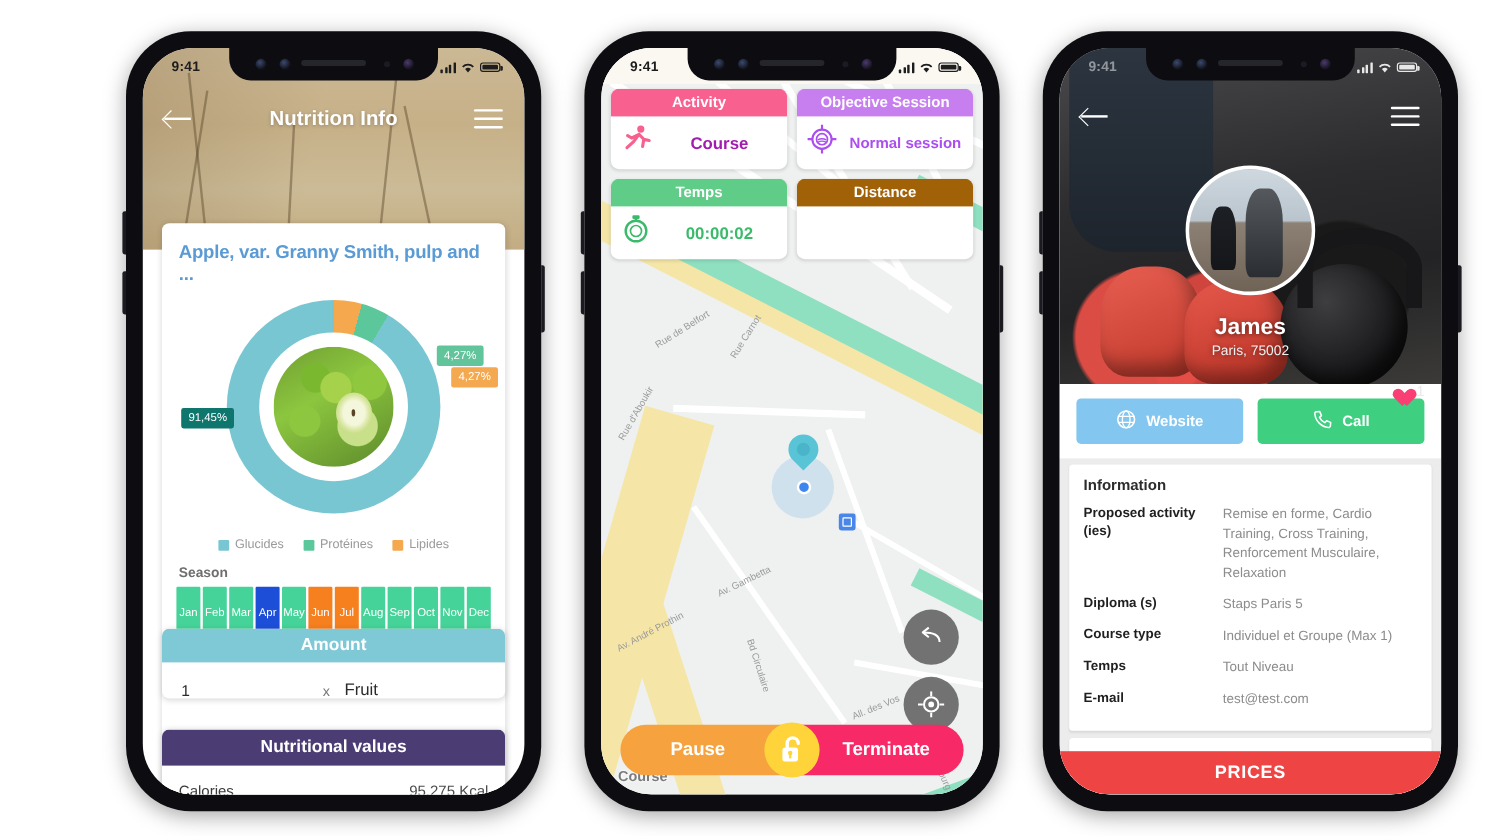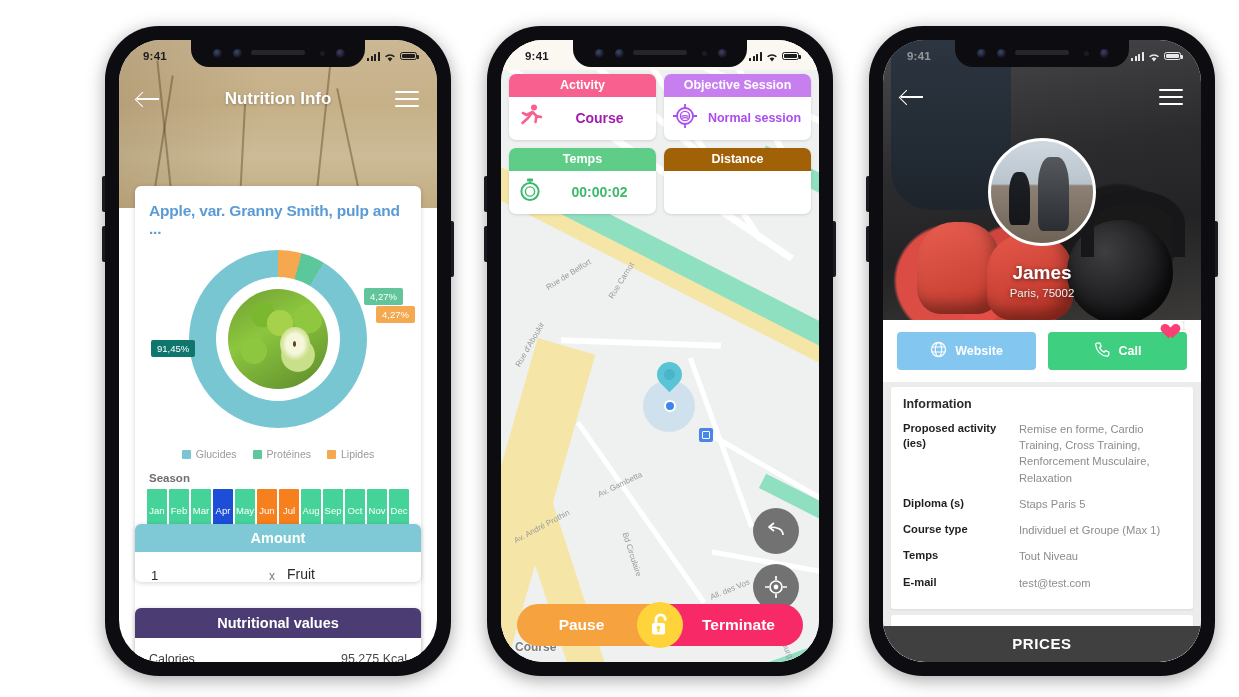--- a/index.html
+++ b/index.html
@@ -208,21 +208,21 @@
   .abtn { flex:1; border-radius:4px; color:#fff; font-size:12.5px; font-weight:bold; display:flex;align-items:center;justify-content:center; gap:8px; padding:9px 0;}
   .abtn.web{background:#83c6f0;} .abtn.call{background:#3ecf80;}
   .p3-panel { background:#fff; margin:5px 8px 0; border-radius:3px; padding:10px 12px 8px; box-shadow:0 1px 2px rgba(0,0,0,.08);}
   .p3-panel h4 { font-size:12.5px; color:#2c2c2c; margin-bottom:10px;}
   .inforow { display:flex; gap:10px; margin-bottom:10px; align-items:flex-start;}
   .inforow .k { width:106px; font-size:11.2px; font-weight:bold; color:#1f1f1f; line-height:1.3;}
   .inforow .v { flex:1; font-size:11.2px; color:#8c8c8c; line-height:1.45;}
   .p3-journey { background:#fff; margin:6px 8px 0; border-radius:3px; padding:10px 12px 12px; box-shadow:0 1px 2px rgba(0,0,0,.08);}
   .p3-journey h4 { font-size:12.5px; color:#2c2c2c; margin-bottom:9px;}
   .p3-journey p { font-size:11px; color:#8c8c8c;}
-  .p3-prices { position:absolute; left:0; right:0; bottom:0; background:#404040; color:#fff; text-align:center;
+  .p3-prices { position:absolute; left:0; right:0; bottom:0; background:#ef4444; color:#fff; text-align:center;
      font-size:15px; font-weight:bold; letter-spacing:.6px; padding:9px 0 10px;}
 </style>
 </head>
 <body>
 
 <div class="stage">
 
   <div class="phone" id="phone1">
     <div class="pwr"></div>
     <div class="screen">

